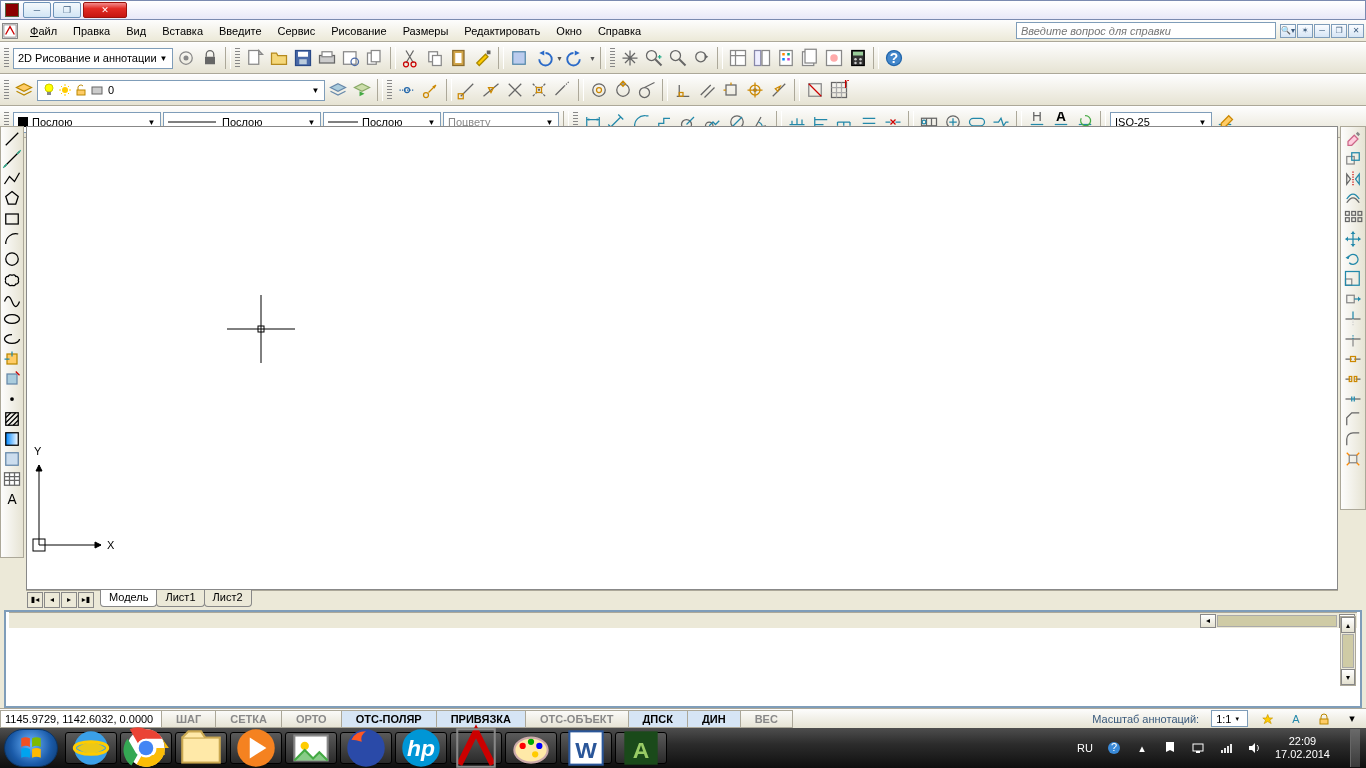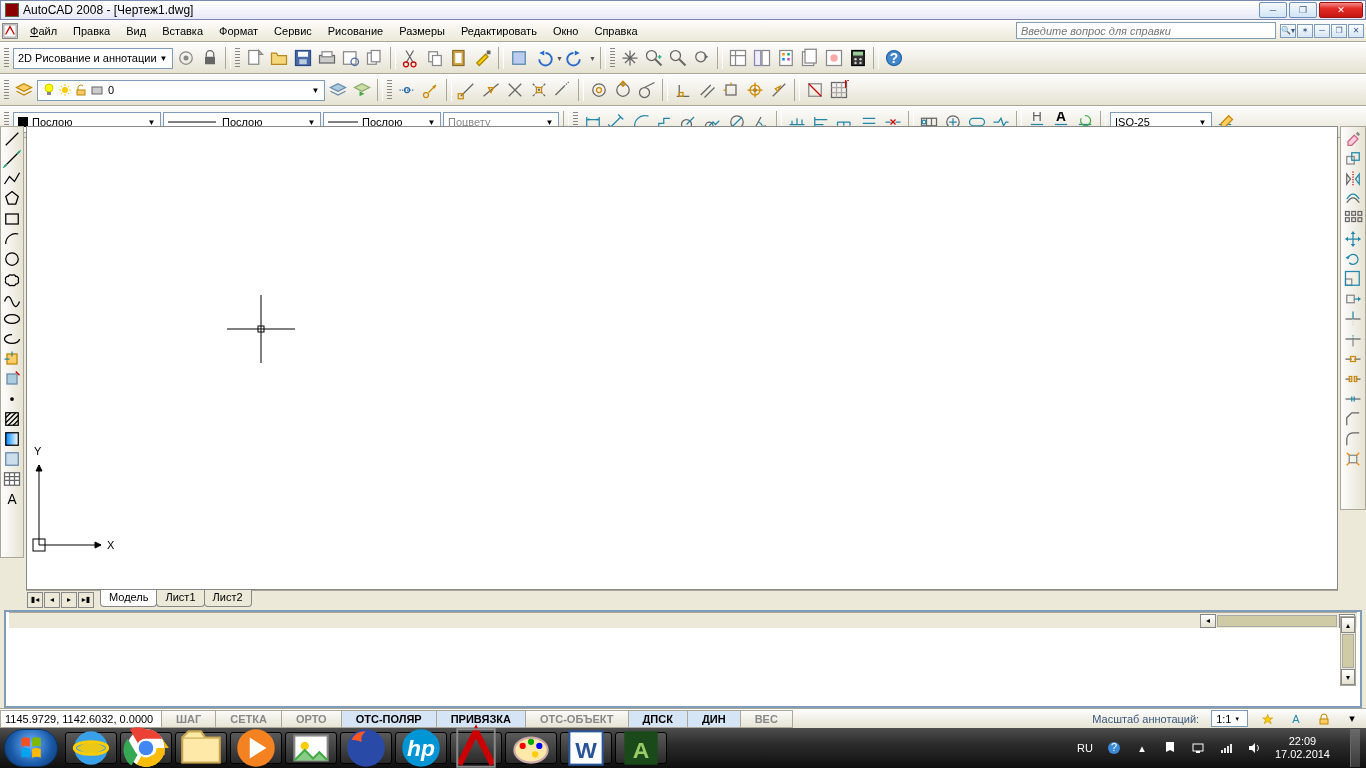--- a/index.html
+++ b/index.html
@@ -75,40 +75,39 @@
 .taskbar .tray { margin-left:auto; display:flex; align-items:center; gap:14px; color:#fff; font-size:10px; padding-right:2px;}
 .taskbar .tray .clock { text-align:center; line-height:1.2;}
 .taskbar .tray .trayicon { width:14px; height:14px; display:flex;align-items:center;justify-content:center;}
 .taskbar .tray .showdesk { width:10px; height:38px; border-left:1px solid #666; background:linear-gradient(#6a6a6a,#3a3a3a); margin-left:6px;}
 </style>
 </head>
 <body>
 
 <div class="titlebar">
   <div class="appicon"></div>
-  <div class="title">AutoCAD 2008 - [Чертеж1.dwg]</div>
   <div class="winbtns">
     <div class="winbtn">─</div>
     <div class="winbtn">❐</div>
     <div class="winbtn close">✕</div>
   </div>
 </div>
 
 <div class="menubar">
   <span class="menuicon">
     <svg viewBox="0 0 16 16">
         <rect x="1" y="1" width="14" height="14" fill="#fff" stroke="#888"></rect>
         <path d="M3 12 L8 3 L13 12" stroke="#c00" fill="none" stroke-width="1.5"></path>
       </svg>
   </span>
   <span class="menuitem"><u>Ф</u>айл</span>
   <span class="menuitem">Правка</span>
   <span class="menuitem">Вид</span>
   <span class="menuitem">Вставка</span>
-  <span class="menuitem">Формат</span>
+  <span class="menuitem">Введите</span>
   <span class="menuitem">Сервис</span>
   <span class="menuitem">Рисование</span>
   <span class="menuitem">Размеры</span>
   <span class="menuitem">Редактировать</span>
   <span class="menuitem">Окно</span>
   <span class="menuitem">Справка</span>
   <input class="helpinput" placeholder="Введите вопрос для справки" style="">
   <div class="smallbtns">
     <div class="sbtn">🔍▾</div>
     <div class="sbtn">✶</div>

